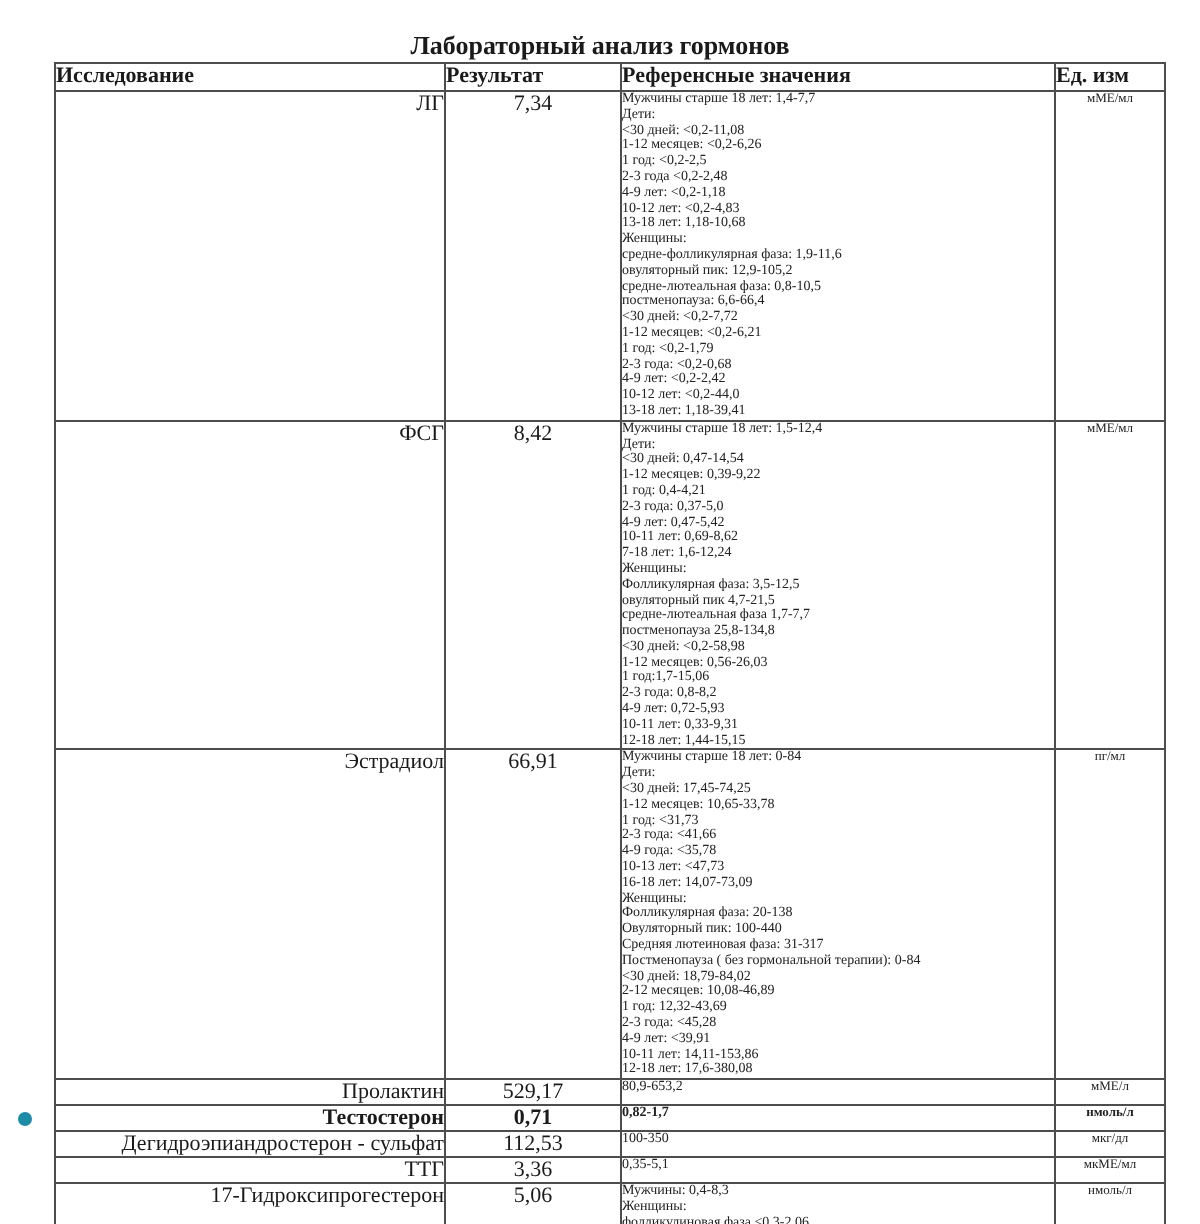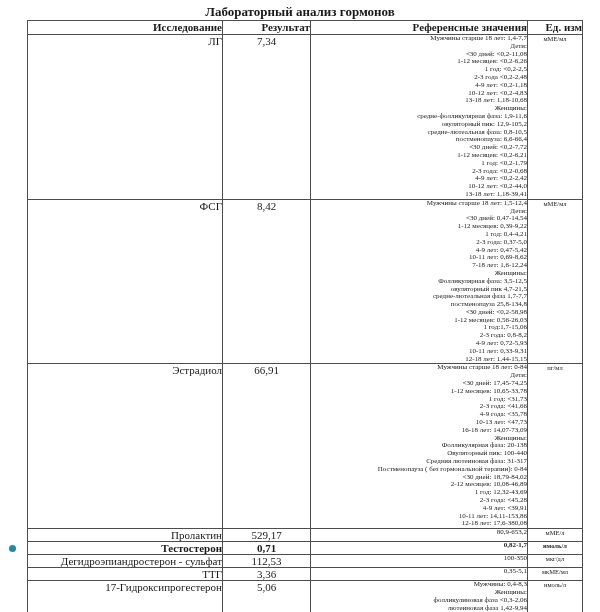--- a/index.html
+++ b/index.html
@@ -3,46 +3,46 @@
 <meta charset="utf-8">
 <style>
   html,body{margin:0;padding:0;background:#ffffff;}
   body{
     width:600px;height:612px;overflow:hidden;
     font-family:"Liberation Serif","DejaVu Serif",serif;
     color:#1a1a1a;position:relative;
   }
   .page-title{
     text-align:center;font-weight:bold;font-size:13px;line-height:14px;
-    margin-top:5px;
+    margin-top:16px;
   }
   table.lab{
     border-collapse:collapse;table-layout:fixed;
     margin-left:27px;margin-top:1px;width:555px;
   }
   table.lab col.c-name{width:195px;}
   table.lab col.c-result{width:88px;}
   table.lab col.c-refs{width:217px;}
   table.lab col.c-unit{width:55px;}
   table.lab th, table.lab td{
     border:1px solid #4d4d4d;padding:0;vertical-align:top;
   }
   table.lab th{
-    font-size:11px;font-weight:bold;text-align:right;
+    font-size:11px;font-weight:bold;text-align:left;
     line-height:13px;height:13px;white-space:nowrap;overflow:hidden;
   }
   td.name-cell{
     font-size:11px;line-height:12px;padding:1px 2px 0 6px;position:relative;
     white-space:nowrap;overflow:visible;text-align:right;
   }
   td.result-cell{
     font-size:11px;line-height:12px;text-align:center;padding-top:1px;
   }
   td.refs-cell{
-    font-size:7px;line-height:7.8px;text-align:right;padding-top:1px;color:#222;
+    font-size:7px;line-height:7.8px;text-align:left;padding-top:1px;color:#222;
   }
   td.unit-cell{
     font-size:6.5px;line-height:8px;text-align:center;padding-top:2px;color:#222;
   }
   tr.bold-row td{font-weight:bold;}
   .marker-dot{
     position:absolute;left:-19px;top:3px;width:7px;height:7px;border-radius:50%;
   }
 </style>
 </head>

